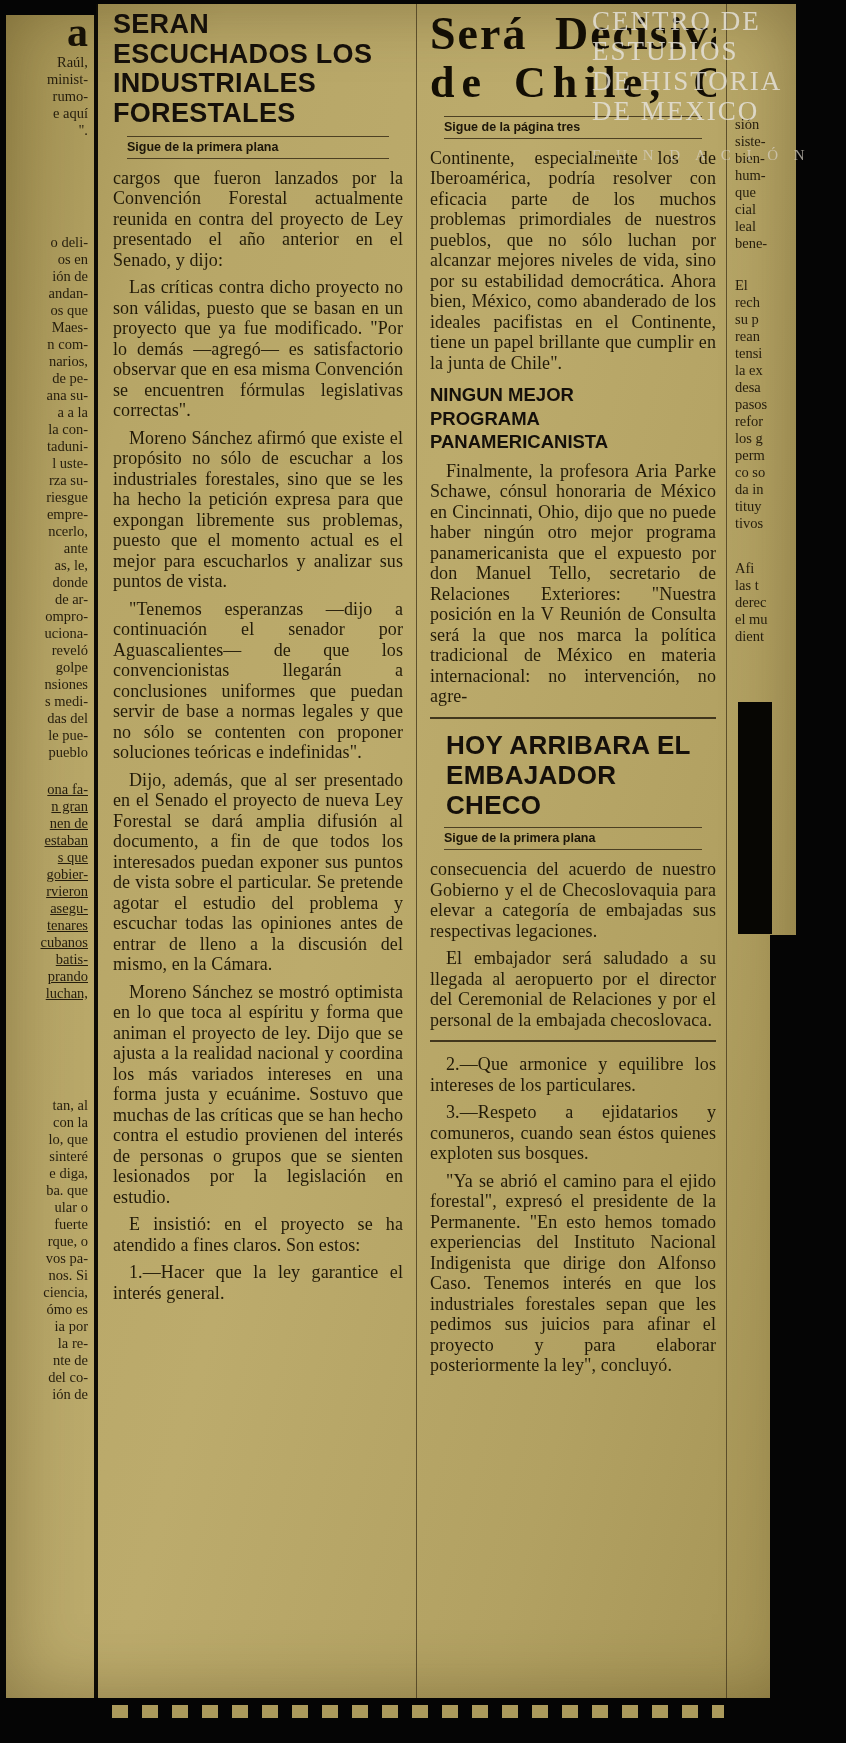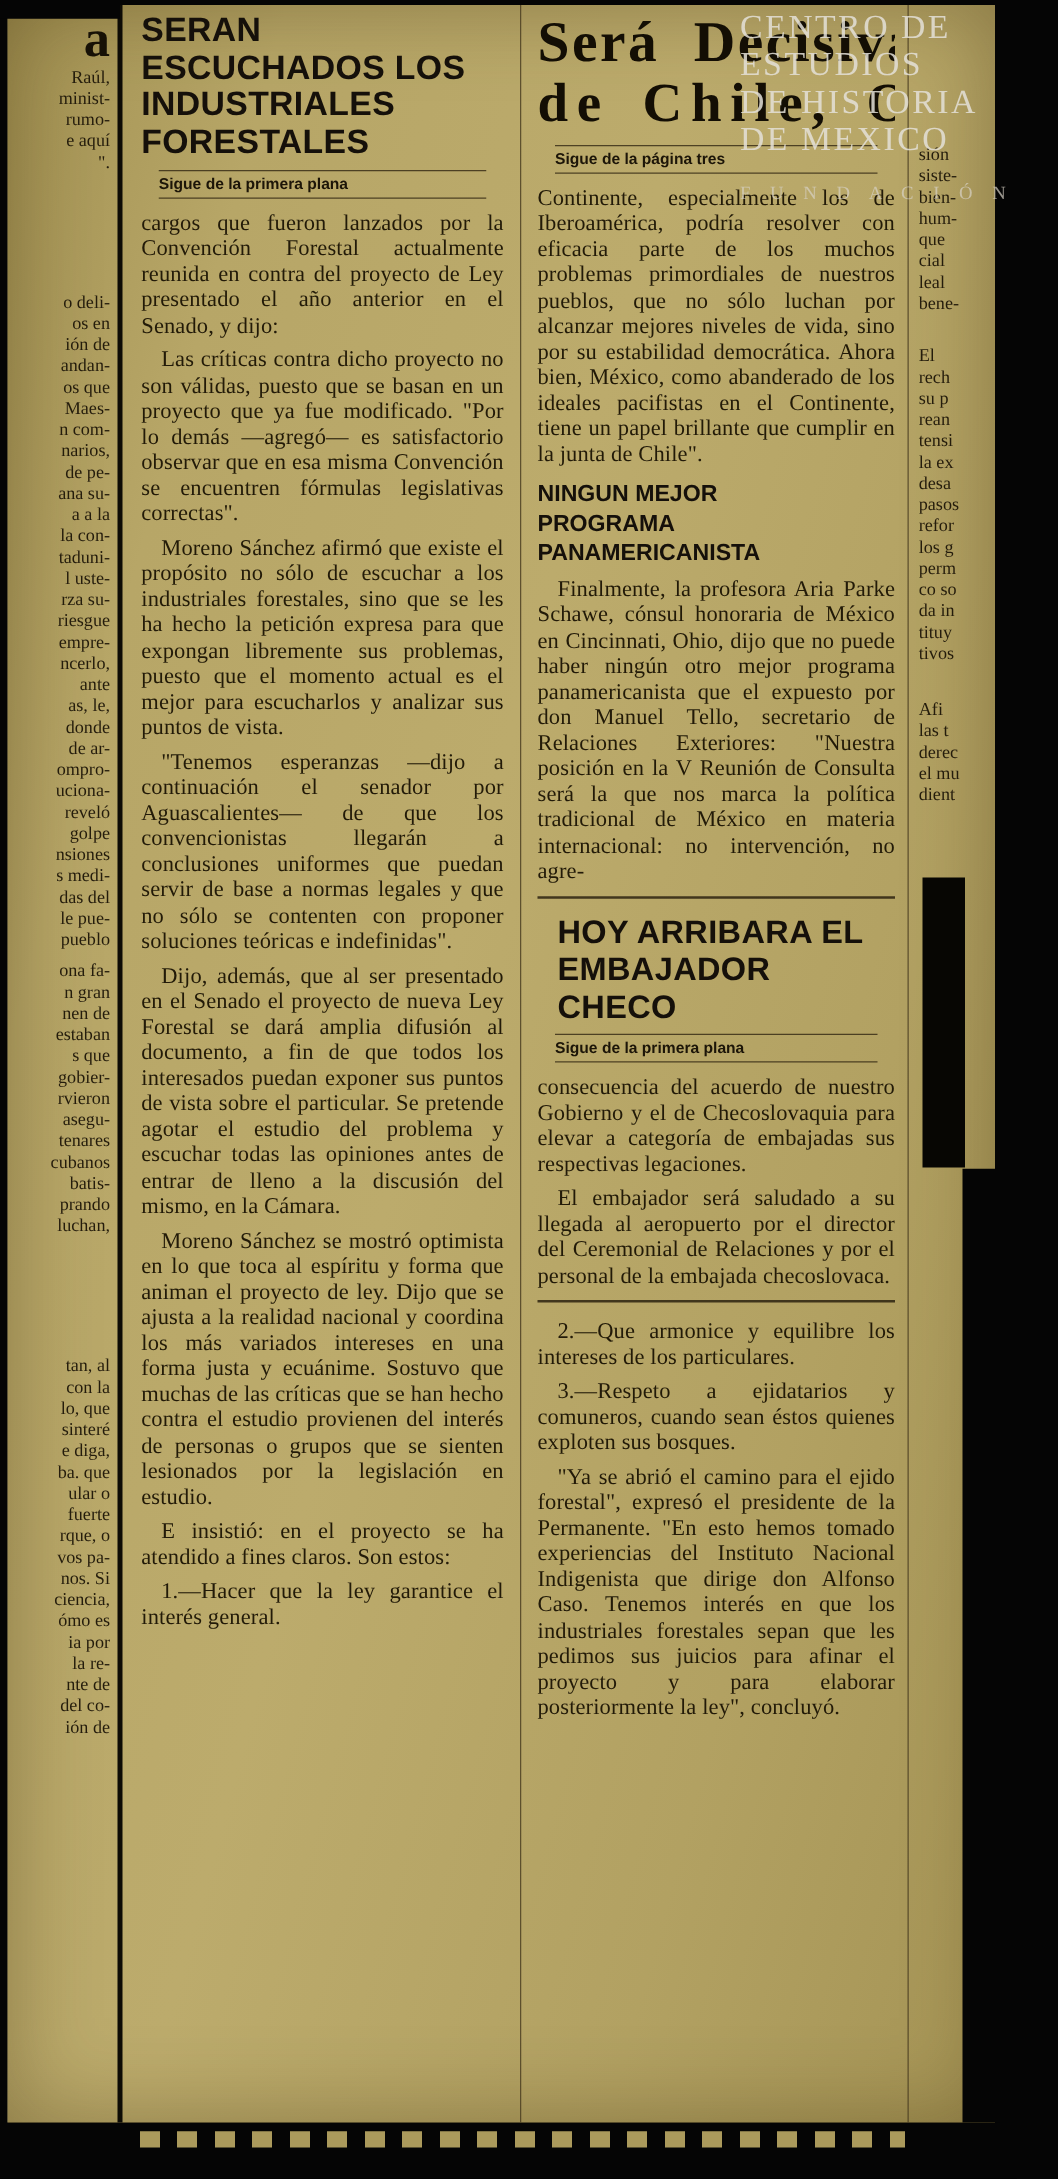--- a/index.html
+++ b/index.html
@@ -5,21 +5,21 @@
   html,body{margin:0;padding:0;background:#000;}
   .stage{position:relative;width:846px;height:1743px;background:#050505;overflow:hidden;
          font-family:"Liberation Serif",serif;color:#221a08;}
   .paper{position:absolute;left:6px;top:4px;width:790px;height:1694px;display:flex;align-items:stretch;
          background:linear-gradient(105deg,#a29152 0%,#b7a667 18%,#bcab6c 45%,#b2a162 75%,#a59455 100%);
          box-shadow:inset 0 0 70px rgba(60,45,10,.38);}
   
   .strip-left{width:88px;box-sizing:border-box;padding:6px 6px 0 8px;text-align:right;
               font-size:14.5px;line-height:17px;color:#241c0c;overflow:hidden;}
   .frag-big{font-size:42px;font-weight:bold;line-height:44px;color:#171106;}
-  .fg1{} .fg2{margin-top:95px;} .fg3{margin-top:8px;} .fg4{margin-top:95px;}
+  .fg1{} .fg2{margin-top:95px;} .fg3{margin-top:20px;text-decoration:underline;} .fg4{margin-top:95px;}
   
   .col1{width:322px;box-sizing:border-box;border-left:4px solid #0d0b05;padding:6px 13px 0 15px;overflow:hidden;}
   .headline-sans{font-family:"Liberation Sans",sans-serif;font-weight:700;color:#15100a;margin:0;}
   .hl1{font-size:27px;line-height:1.1;letter-spacing:.3px;}
   .continuation{margin:7px 14px 9px;padding:3px 0 4px;border-top:1px solid rgba(40,30,12,.75);
                 border-bottom:1px solid rgba(40,30,12,.75);
                 font-family:"Liberation Sans",sans-serif;font-weight:700;font-size:12.5px;color:#1c1508;}
   .col-body p{margin:0 0 7px;text-align:justify;text-indent:16px;font-size:18px;line-height:20.5px;
               letter-spacing:.1px;}
   .col-body > p:first-child{text-indent:0;}

